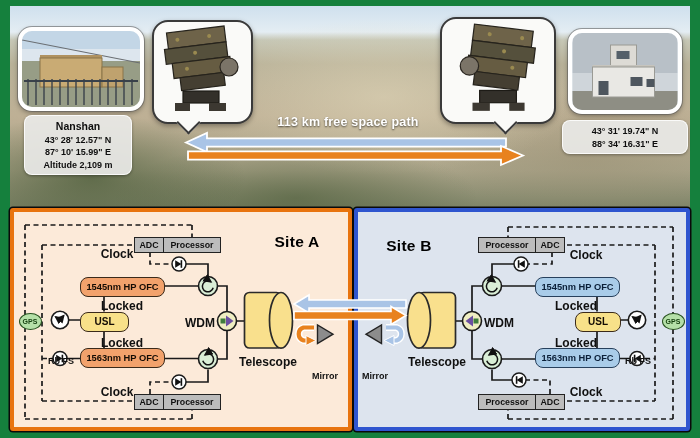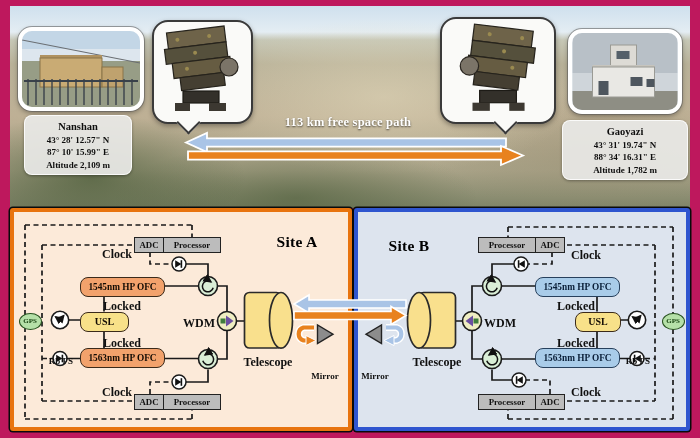--- a/index.html
+++ b/index.html
@@ -1,17 +1,17 @@
 <!DOCTYPE html>
 <html style="--site-a-border: #e8740f; --site-a-bg: #fcead9; --site-b-border: #2f55cf; --site-b-bg: #dde4ee; --ofc-orange: #f2a26c; --ofc-blue: #a9cce9; --usl-yellow: #f8e189; --box-gray: #bcbcbc; --circulator-green: #d9eed6; --gps-green: #b5e0a8; --beam-orange: #e8821e; --beam-blue: #a9c4e6;"><head>
 <meta charset="utf-8">
 <style>
   html,body{margin:0;padding:0;background:#000;}
-  #stage{position:relative;width:700px;height:438px;background:#be185d;overflow:hidden;
-         font-family:Liberation Serif, serif;}
+  #stage{position:relative;width:700px;height:438px;background:#15803d;overflow:hidden;
+         font-family:Liberation Sans, sans-serif;}
   .abs{position:absolute;}
   
   #photo{left:10px;top:6px;width:680px;height:202px;z-index:0;
     background:
       radial-gradient(ellipse 220px 90px at 12% 85%, rgba(62,82,46,.65), transparent 70%),
       radial-gradient(ellipse 260px 80px at 42% 95%, rgba(70,88,52,.55), transparent 70%),
       radial-gradient(ellipse 300px 120px at 55% 45%, rgba(228,218,188,.55), transparent 65%),
       radial-gradient(ellipse 240px 100px at 85% 75%, rgba(150,140,112,.45), transparent 65%),
       linear-gradient(180deg,#cfe0ee 0px,#e4edf3 26px,#c6c7b6 34px,#b8b198 58px,
                       #beb095 110px,#a9a388 165px,#7e8468 202px);}
@@ -140,24 +140,22 @@
       <rect x="44" y="18" width="13" height="8" fill="#55606a"></rect>
       <rect x="20" y="32" width="62" height="3" fill="#c6c4bd"></rect>
       <rect x="20" y="34" width="62" height="30" fill="#e9e8e4" stroke="#9a9a94" stroke-width="1"></rect>
       <rect x="26" y="48" width="10" height="14" fill="#4e565e"></rect>
       <rect x="58" y="44" width="12" height="9" fill="#4e565e"></rect>
       <rect x="74" y="46" width="8" height="8" fill="#4e565e"></rect>
     </svg>
   </div>
 
   <div class="abs geo-label" style="left:562px;top:120px;width:116px">
-    <div class="nm">Gaoyazi</div>
     <div class="ln">43° 31' 19.74" N</div>
     <div class="ln">88° 34' 16.31" E</div>
-    <div class="ln">Altitude 1,782 m</div>
   </div>
 
   <div id="path-label" class="abs">113 km free space path</div>
 
   <div id="panel-a" class="abs panel"></div>
   <div id="panel-b" class="abs panel"></div>
 
   <svg class="layer" width="700" height="438" viewBox="0 0 700 438">
     <defs>
       <marker id="ah" markerWidth="7" markerHeight="7" refX="5" refY="3" orient="auto">

